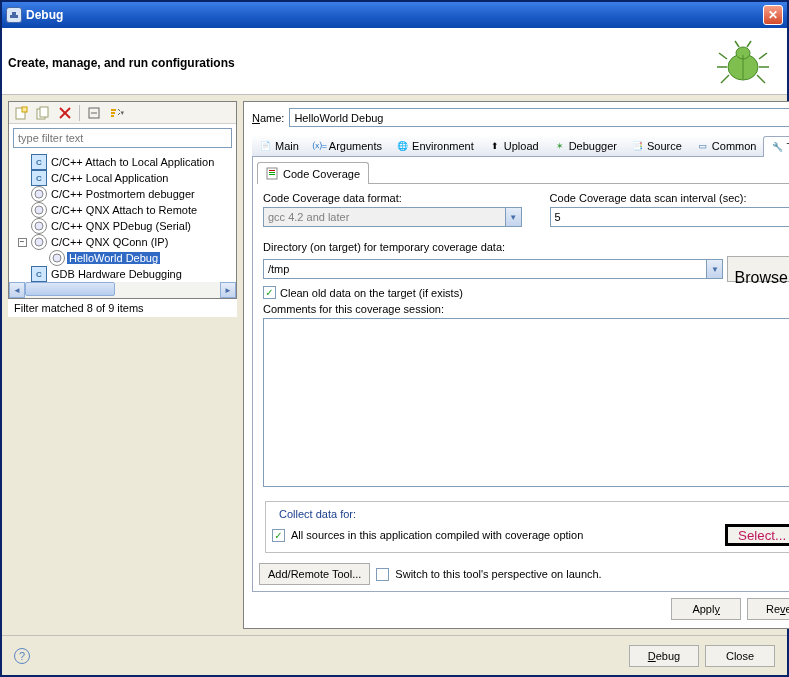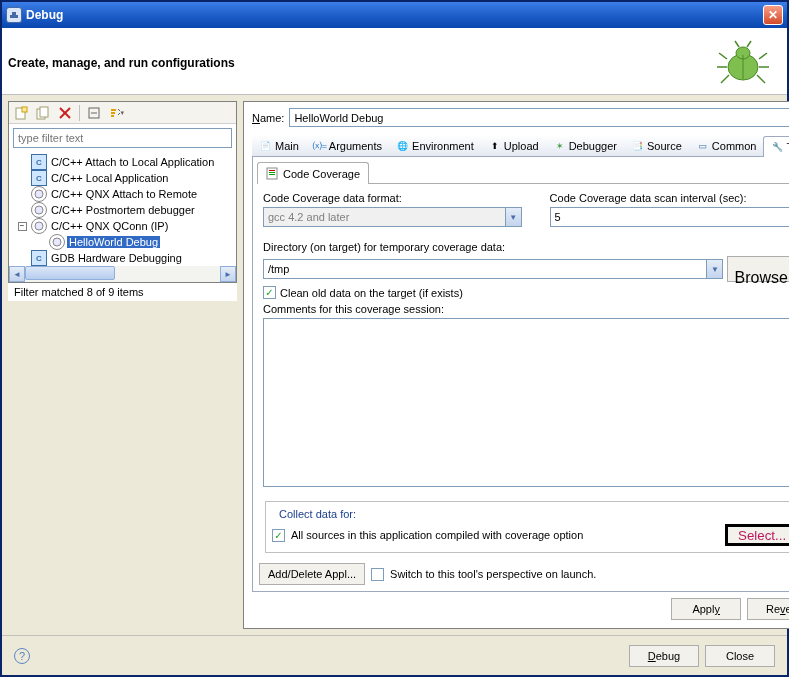--- a/index.html
+++ b/index.html
@@ -155,30 +155,39 @@
               <span class="tree-icon c-icon">C</span>
               <span class="tree-label">C/C++ Local Application</span>
             </div>
             <div class="tree-row">
               <span class="tree-ind"></span>
               <span class="tree-icon q-icon">
                 <svg width="10" height="10">
                   <circle cx="5" cy="5" r="4" fill="#e8e8ff" stroke="#888"></circle>
                 </svg>
               </span>
+              <span class="tree-label">C/C++ Postmortem debugger</span>
+            </div>
+            <div class="tree-row">
+              <span class="tree-ind"></span>
+              <span class="tree-icon q-icon">
+                <svg width="10" height="10">
+                  <circle cx="5" cy="5" r="4" fill="#e8e8ff" stroke="#888"></circle>
+                </svg>
+              </span>
               <span class="tree-label">C/C++ QNX Attach to Remote</span>
             </div>
             <div class="tree-row">
               <span class="tree-ind"></span>
               <span class="tree-icon q-icon">
                 <svg width="10" height="10">
                   <circle cx="5" cy="5" r="4" fill="#e8e8ff" stroke="#888"></circle>
                 </svg>
               </span>
-              <span class="tree-label">C/C++ Postmortem debugger</span>
+              <span class="tree-label">C/C++ QNX PDebug (Serial)</span>
             </div>
             <div class="tree-row">
               <span class="tree-ind">
                 <span class="tree-exp">−</span>
               </span>
               <span class="tree-icon q-icon">
                 <svg width="10" height="10">
                   <circle cx="5" cy="5" r="4" fill="#e8e8ff" stroke="#888"></circle>
                 </svg>
               </span>
@@ -300,21 +309,21 @@
             <div class="legend">Collect data for:</div>
             <div class="body2">
               <span class="chk">✓</span>
               <span>All sources in this application compiled with coverage option</span>
               <button class="select-btn">Select...</button>
             </div>
           </fieldset>
         </div>
 
         <div class="tool-row">
-          <button class="std-btn">Add/Delete Appl...</button>
+          <button class="std-btn">Add/Remote Tool...</button>
           <span class="chk" style="color:transparent">✓</span>
           <span>Switch to this tool's perspective on launch.</span>
         </div>
       </div>
 
       <div class="btnrow">
         <button class="std-btn"><span>Appl<u class="ak">y</u></span></button>
         <button class="std-btn"><span>Re<u class="ak">v</u>ert</span></button>
       </div>
     </div>

